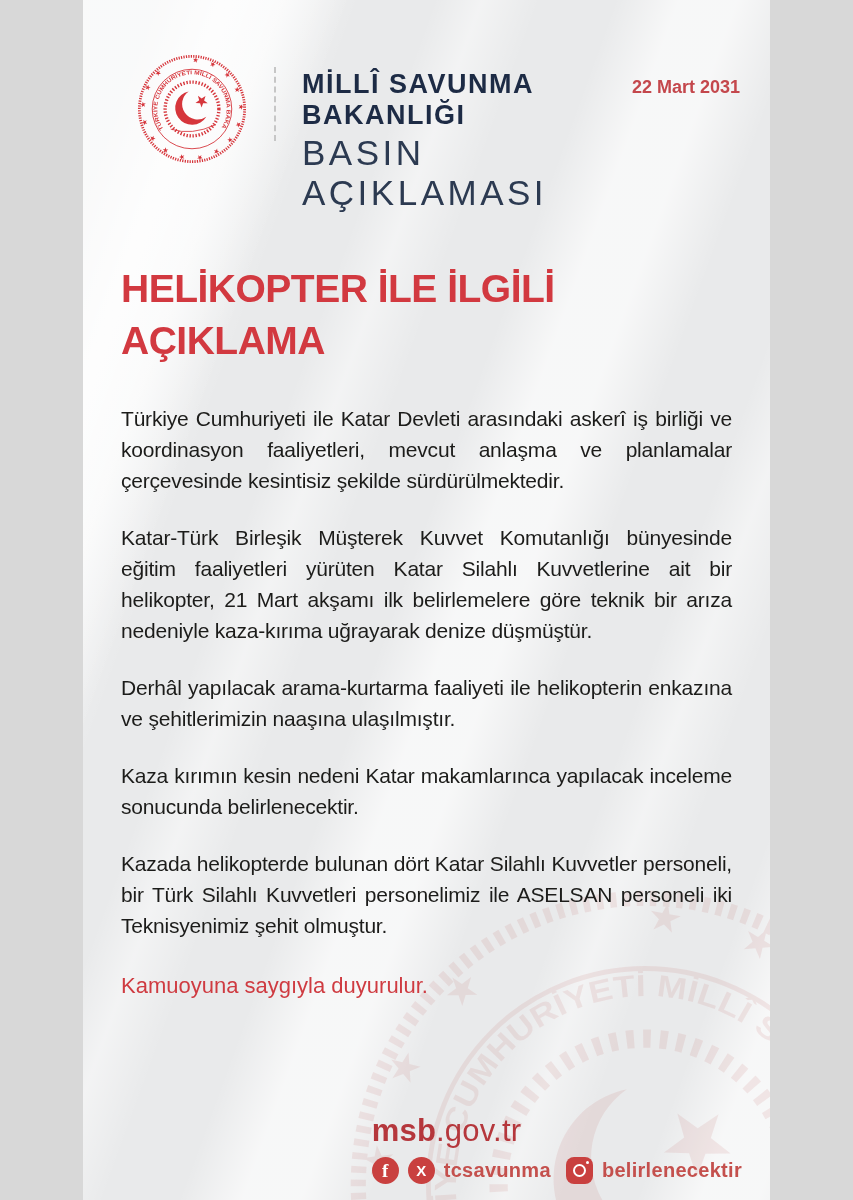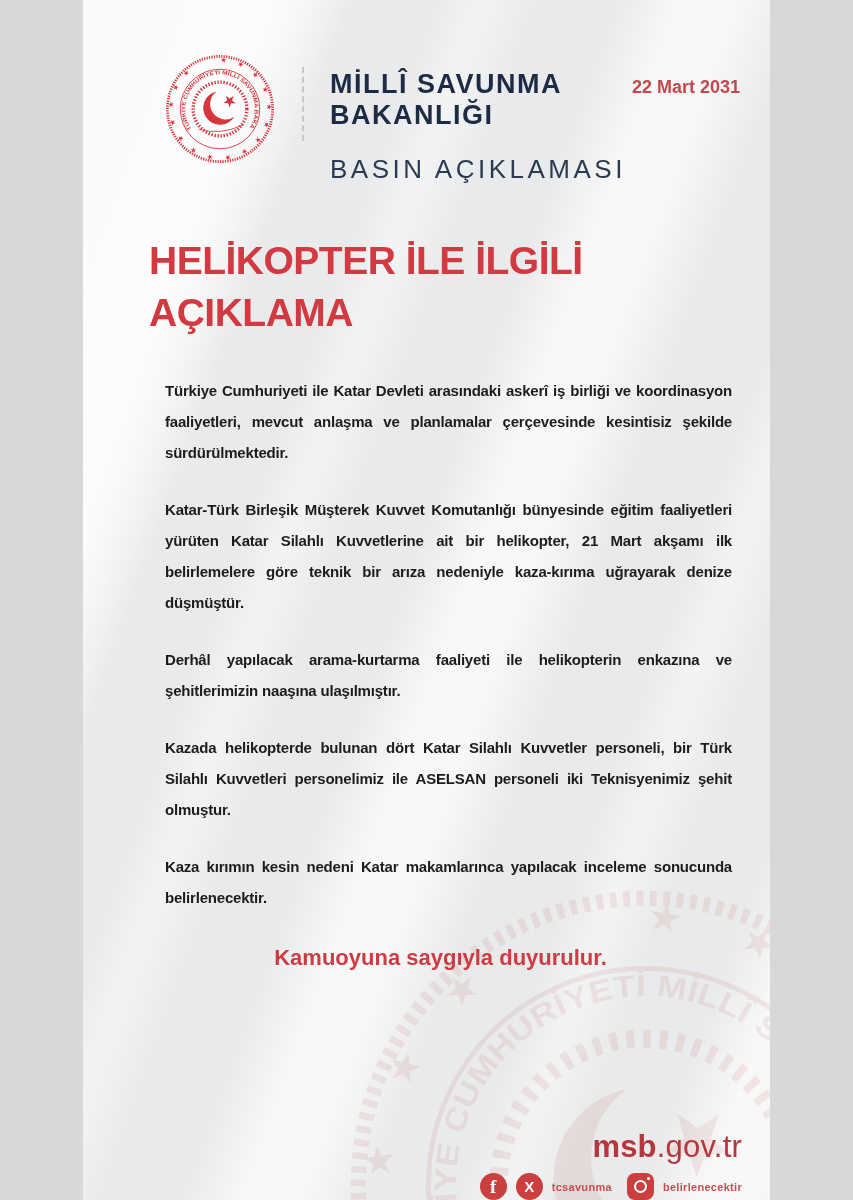--- a/index.html
+++ b/index.html
@@ -12,21 +12,20 @@
     overflow: hidden;
     font-family: "Liberation Sans", sans-serif;
     background:
       linear-gradient(110deg, rgba(255,255,255,0.75) 0 140px, rgba(255,255,255,0) 260px),
       repeating-linear-gradient(110deg,
         rgba(255,255,255,0) 0px, rgba(255,255,255,0) 70px,
         rgba(255,255,255,0.65) 130px, rgba(255,255,255,0.65) 185px,
         rgba(255,255,255,0) 250px, rgba(255,255,255,0) 330px,
         rgba(255,255,255,0.45) 375px, rgba(255,255,255,0) 430px),
       #e9eaeb;
-    padding-left: 28px;
   }
 
   
   .header {
     display: flex;
     align-items: flex-start;
     padding: 53px 30px 0 53px;
   }
   .seal {
     width: 112px; height: 112px;
@@ -40,22 +39,22 @@
     margin: 14px 26px 0 26px;
   }
   .head-titles { margin-top: 16px; }
   .ministry {
     font-size: 27px;
     font-weight: 600;
     letter-spacing: 1.5px;
     color: #1d2b45;
   }
   .subtitle {
-    margin-top: 23px;
-    font-size: 26px;
+    margin-top: 2px;
+    font-size: 35px;
     font-weight: 300;
     letter-spacing: 3.5px;
     color: #2c3a51;
   }
   .date {
     margin-left: auto;
     margin-top: 24px;
     font-size: 18px;
     font-weight: 600;
     color: #c4474c;
@@ -72,56 +71,54 @@
     letter-spacing: -0.5px;
   }
 
   
   .body-text {
     position: relative;
     z-index: 2;
     margin: 36px 38px 0 38px;
   }
   .body-text p {
-    font-size: 15px;
+    font-size: 21px;
     line-height: 31px;
-    font-weight: 700;
+    font-weight: 400;
     color: #1c1c1a;
     letter-spacing: -0.2px;
     text-align: justify;
     margin-bottom: 26px;
-    margin-left: 16px;
   }
   .closing {
     margin-top: 32px;
     font-size: 22px;
-    font-weight: 700;
+    font-weight: 400;
     color: #cf3b41;
-    text-align: center;
   }
 
   
   .watermark {
     position: absolute;
     right: -180px;
     bottom: -290px;
     width: 610px;
     height: 610px;
     color: #b84a48;
     opacity: 0.10;
     z-index: 1;
     pointer-events: none;
   }
 
   
   .footer {
     position: absolute;
     right: 28px;
-    bottom: 0;
-    text-align: right;
+    bottom: 16px;
+    text-align: left;
     z-index: 2;
   }
   .site {
     font-size: 31px;
     color: #b5373c;
     letter-spacing: 0.2px;
   }
   .site .b { font-weight: 800; }
   .site .r { font-weight: 400; }
   .social-row {
@@ -150,21 +147,21 @@
     border-radius: 50%;
   }
   .ig-dot {
     position: absolute;
     top: 4px; right: 4px;
     width: 3px; height: 3px;
     background: #fff;
     border-radius: 50%;
   }
   .handle {
-    font-size: 11px;
+    font-size: 20px;
     font-weight: 600;
     letter-spacing: 0.3px;
   }
   .handle.gap { margin-right: 6px; }
 </style>
 </head>
 <body>
 
 <svg width="0" height="0" style="position:absolute" aria-hidden="true">
   <defs>
@@ -215,22 +212,22 @@
   </div>
 
   <div class="main-title">
     <div>HELİKOPTER İLE İLGİLİ AÇIKLAMA</div>
   </div>
 
   <div class="body-text">
     <p>Türkiye Cumhuriyeti ile Katar Devleti arasındaki askerî iş birliği ve koordinasyon faaliyetleri, mevcut anlaşma ve planlamalar çerçevesinde kesintisiz şekilde sürdürülmektedir.</p>
     <p>Katar-Türk Birleşik Müşterek Kuvvet Komutanlığı bünyesinde eğitim faaliyetleri yürüten Katar Silahlı Kuvvetlerine ait bir helikopter, 21 Mart akşamı ilk belirlemelere göre teknik bir arıza nedeniyle kaza-kırıma uğrayarak denize düşmüştür.</p>
     <p>Derhâl yapılacak arama-kurtarma faaliyeti ile helikopterin enkazına ve şehitlerimizin naaşına ulaşılmıştır.</p>
+    <p>Kaza kırımın kesin nedeni Katar makamlarınca yapılacak inceleme sonucunda belirlenecektir.</p>
     <p>Kazada helikopterde bulunan dört Katar Silahlı Kuvvetler personeli, bir Türk Silahlı Kuvvetleri personelimiz ile ASELSAN personeli iki Teknisyenimiz şehit olmuştur.</p>
-    <p>Kaza kırımın kesin nedeni Katar makamlarınca yapılacak inceleme sonucunda belirlenecektir.</p>
     <div class="closing">Kamuoyuna saygıyla duyurulur.</div>
   </div>
 
   <div class="footer">
     <div class="site"><span class="b">msb</span><span class="r">.gov.tr</span></div>
     <div class="social-row">
       <span class="sicon fb">f</span>
       <span class="sicon x">X</span>
       <span class="handle gap">tcsavunma</span>
       <span class="sicon ig">

